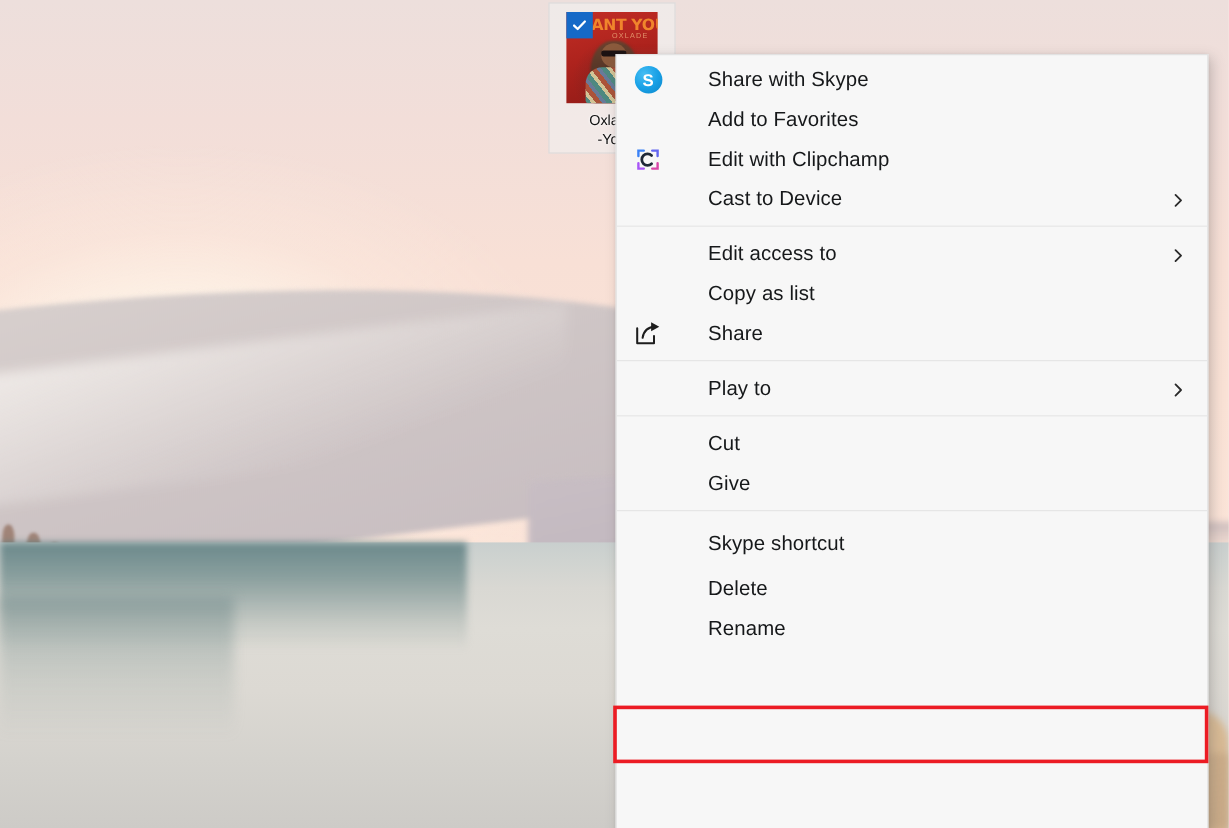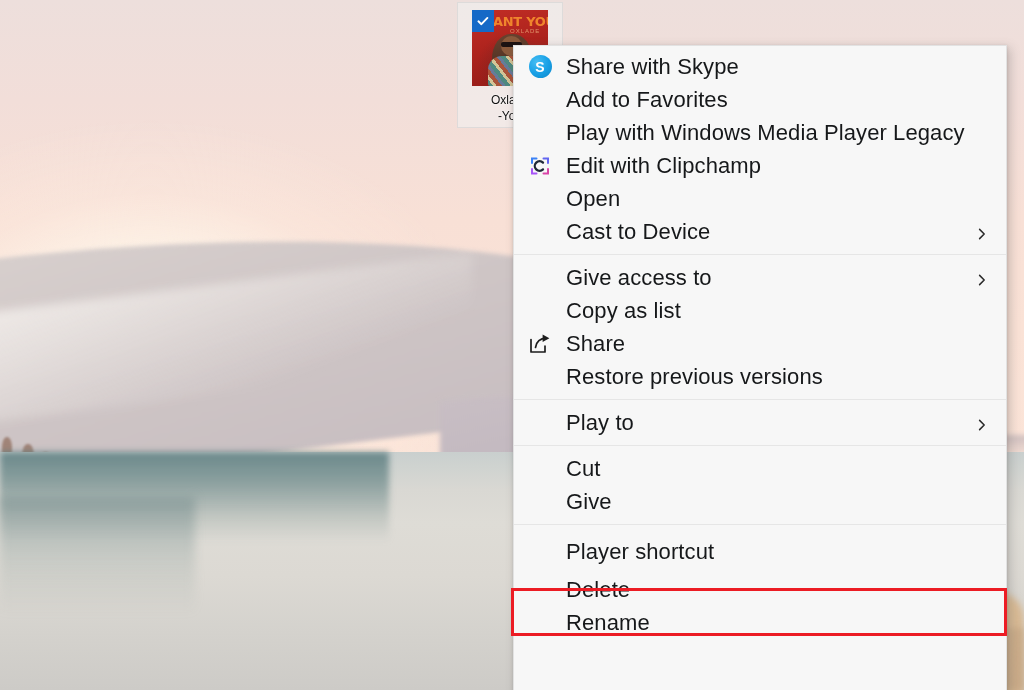--- a/index.html
+++ b/index.html
@@ -246,23 +246,23 @@
     left: 13px;
     top: 50%;
     transform: translateY(-50%);
     width: 26px;
     height: 26px;
     display: flex;
     align-items: center;
     justify-content: center;
   }
   .ctx-label {
-    margin-left: 52px;
+    margin-left: 76px;
     font-family: "Liberation Sans", sans-serif;
-    font-size: 22px;
+    font-size: 17px;
     color: #16181a;
     letter-spacing: 0.1px;
     white-space: nowrap;
   }
   .ctx-item.bold .ctx-label { font-weight: 700; }
   .ctx-chev {
     position: absolute;
     right: 18px;
     top: 50%;
     transform: translateY(-50%);
@@ -355,55 +355,49 @@
         <span class="skype-ico">S</span>
       </span>
       <span class="ctx-label">Share with Skype</span>
     </div>
 
     <div class="ctx-item">
       <span class="ctx-label">Add to Favorites</span>
     </div>
 
 
-    <div class="ctx-item">
-      <span class="ctx-label">Play with Windows Media Player Legacy</span>
-    </div>
 
     <div class="ctx-item">
       <span class="ctx-ico">
         <svg width="22" height="22" viewBox="0 0 22 22" aria-hidden="true">
           <path d="M3 8 V3.5 H7.5" fill="none" stroke="#3b82f6" stroke-width="2" stroke-linecap="round"></path>
           <path d="M14.5 3.5 H19 V8" fill="none" stroke="#6366f1" stroke-width="2" stroke-linecap="round"></path>
           <path d="M3 14 V18.5 H7.5" fill="none" stroke="#a855f7" stroke-width="2" stroke-linecap="round"></path>
           <path d="M14.5 18.5 H19 V14" fill="none" stroke="#d946a8" stroke-width="2" stroke-linecap="round"></path>
           <path d="M14 7.6 a4.8 4.8 0 1 0 0 6.8" fill="none" stroke="#1f2937" stroke-width="2.3" stroke-linecap="round"></path>
         </svg>
       </span>
       <span class="ctx-label">Edit with Clipchamp</span>
     </div>
 
-    <div class="ctx-item">
-      <span class="ctx-label">Open</span>
-    </div>
 
     <div class="ctx-item">
       <span class="ctx-label">Cast to Device</span>
       <span class="ctx-chev">
         <svg width="12" height="12" viewBox="0 0 12 12" aria-hidden="true">
           <path d="M3.6 1.4 L8.2 6 L3.6 10.6" fill="none" stroke="currentColor" stroke-width="1.5" stroke-linecap="round" stroke-linejoin="round"></path>
         </svg>
       </span>
     </div>
 
 
     <div class="ctx-sep"></div>
 
     <div class="ctx-item">
-      <span class="ctx-label">Give access to</span>
+      <span class="ctx-label">Edit access to</span>
       <span class="ctx-chev">
         <svg width="12" height="12" viewBox="0 0 12 12" aria-hidden="true">
           <path d="M3.6 1.4 L8.2 6 L3.6 10.6" fill="none" stroke="currentColor" stroke-width="1.5" stroke-linecap="round" stroke-linejoin="round"></path>
         </svg>
       </span>
     </div>
 
     <div class="ctx-item">
       <span class="ctx-label">Copy as list</span>
     </div>
@@ -412,23 +406,20 @@
       <span class="ctx-ico">
         <svg width="24" height="22" viewBox="0 0 24 22" aria-hidden="true">
           <path d="M3 6.5 V19 H17 V13" fill="none" stroke="#1d1d1d" stroke-width="1.7" stroke-linecap="round" stroke-linejoin="round"></path>
           <path d="M7.5 14.5 C8.6 7.6 13.4 5.4 18.2 5.2" fill="none" stroke="#1d1d1d" stroke-width="1.7" stroke-linecap="round"></path>
           <path d="M14.6 1.6 L21.4 5.2 L14.6 9.1 Z" fill="#1d1d1d"></path>
         </svg>
       </span>
       <span class="ctx-label">Share</span>
     </div>
 
-    <div class="ctx-item">
-      <span class="ctx-label">Restore previous versions</span>
-    </div>
 
     <div class="ctx-sep"></div>
 
     <div class="ctx-item">
       <span class="ctx-label">Play to</span>
       <span class="ctx-chev">
         <svg width="12" height="12" viewBox="0 0 12 12" aria-hidden="true">
           <path d="M3.6 1.4 L8.2 6 L3.6 10.6" fill="none" stroke="currentColor" stroke-width="1.5" stroke-linecap="round" stroke-linejoin="round"></path>
         </svg>
       </span>
@@ -440,21 +431,21 @@
       <span class="ctx-label">Cut</span>
     </div>
 
     <div class="ctx-item">
       <span class="ctx-label">Give</span>
     </div>
 
     <div class="ctx-sep"></div>
 
     <div class="ctx-item" style="height:42px;">
-      <span class="ctx-label">Player shortcut</span>
+      <span class="ctx-label">Skype shortcut</span>
     </div>
 
     <div class="ctx-item">
       <span class="ctx-label">Delete</span>
     </div>
 
     <div class="ctx-item">
       <span class="ctx-label">Rename</span>
     </div>
 

